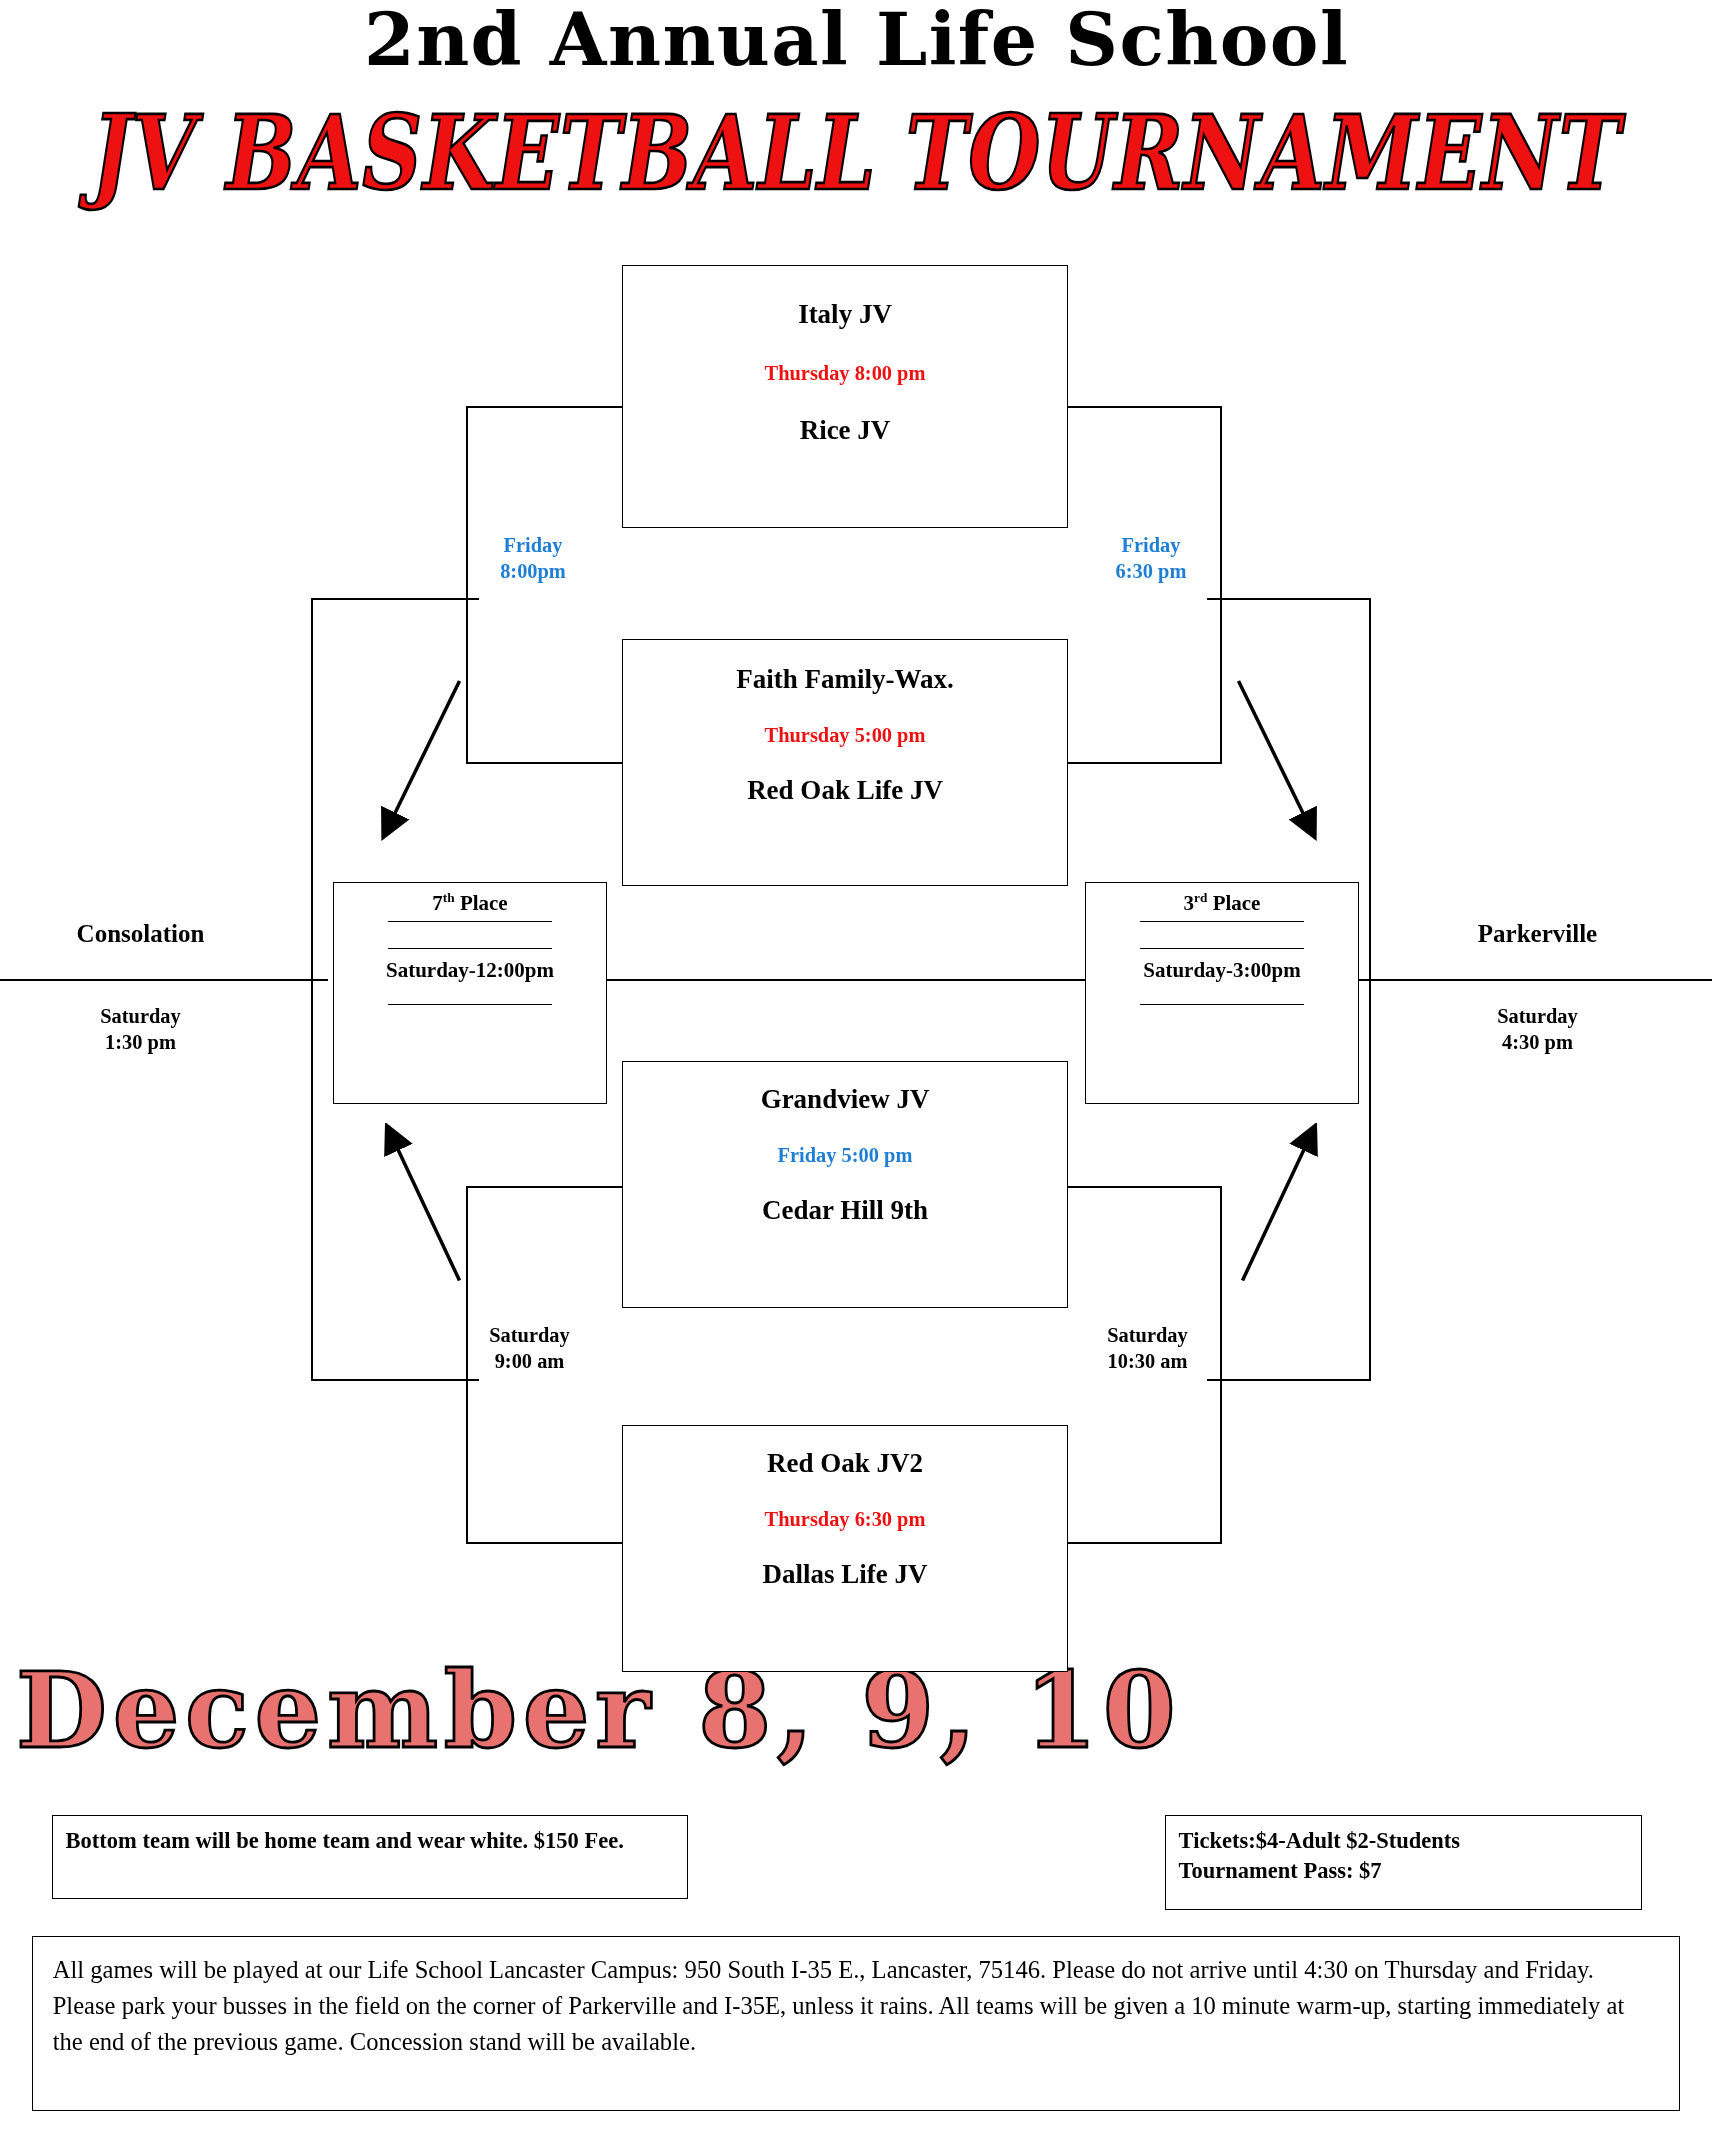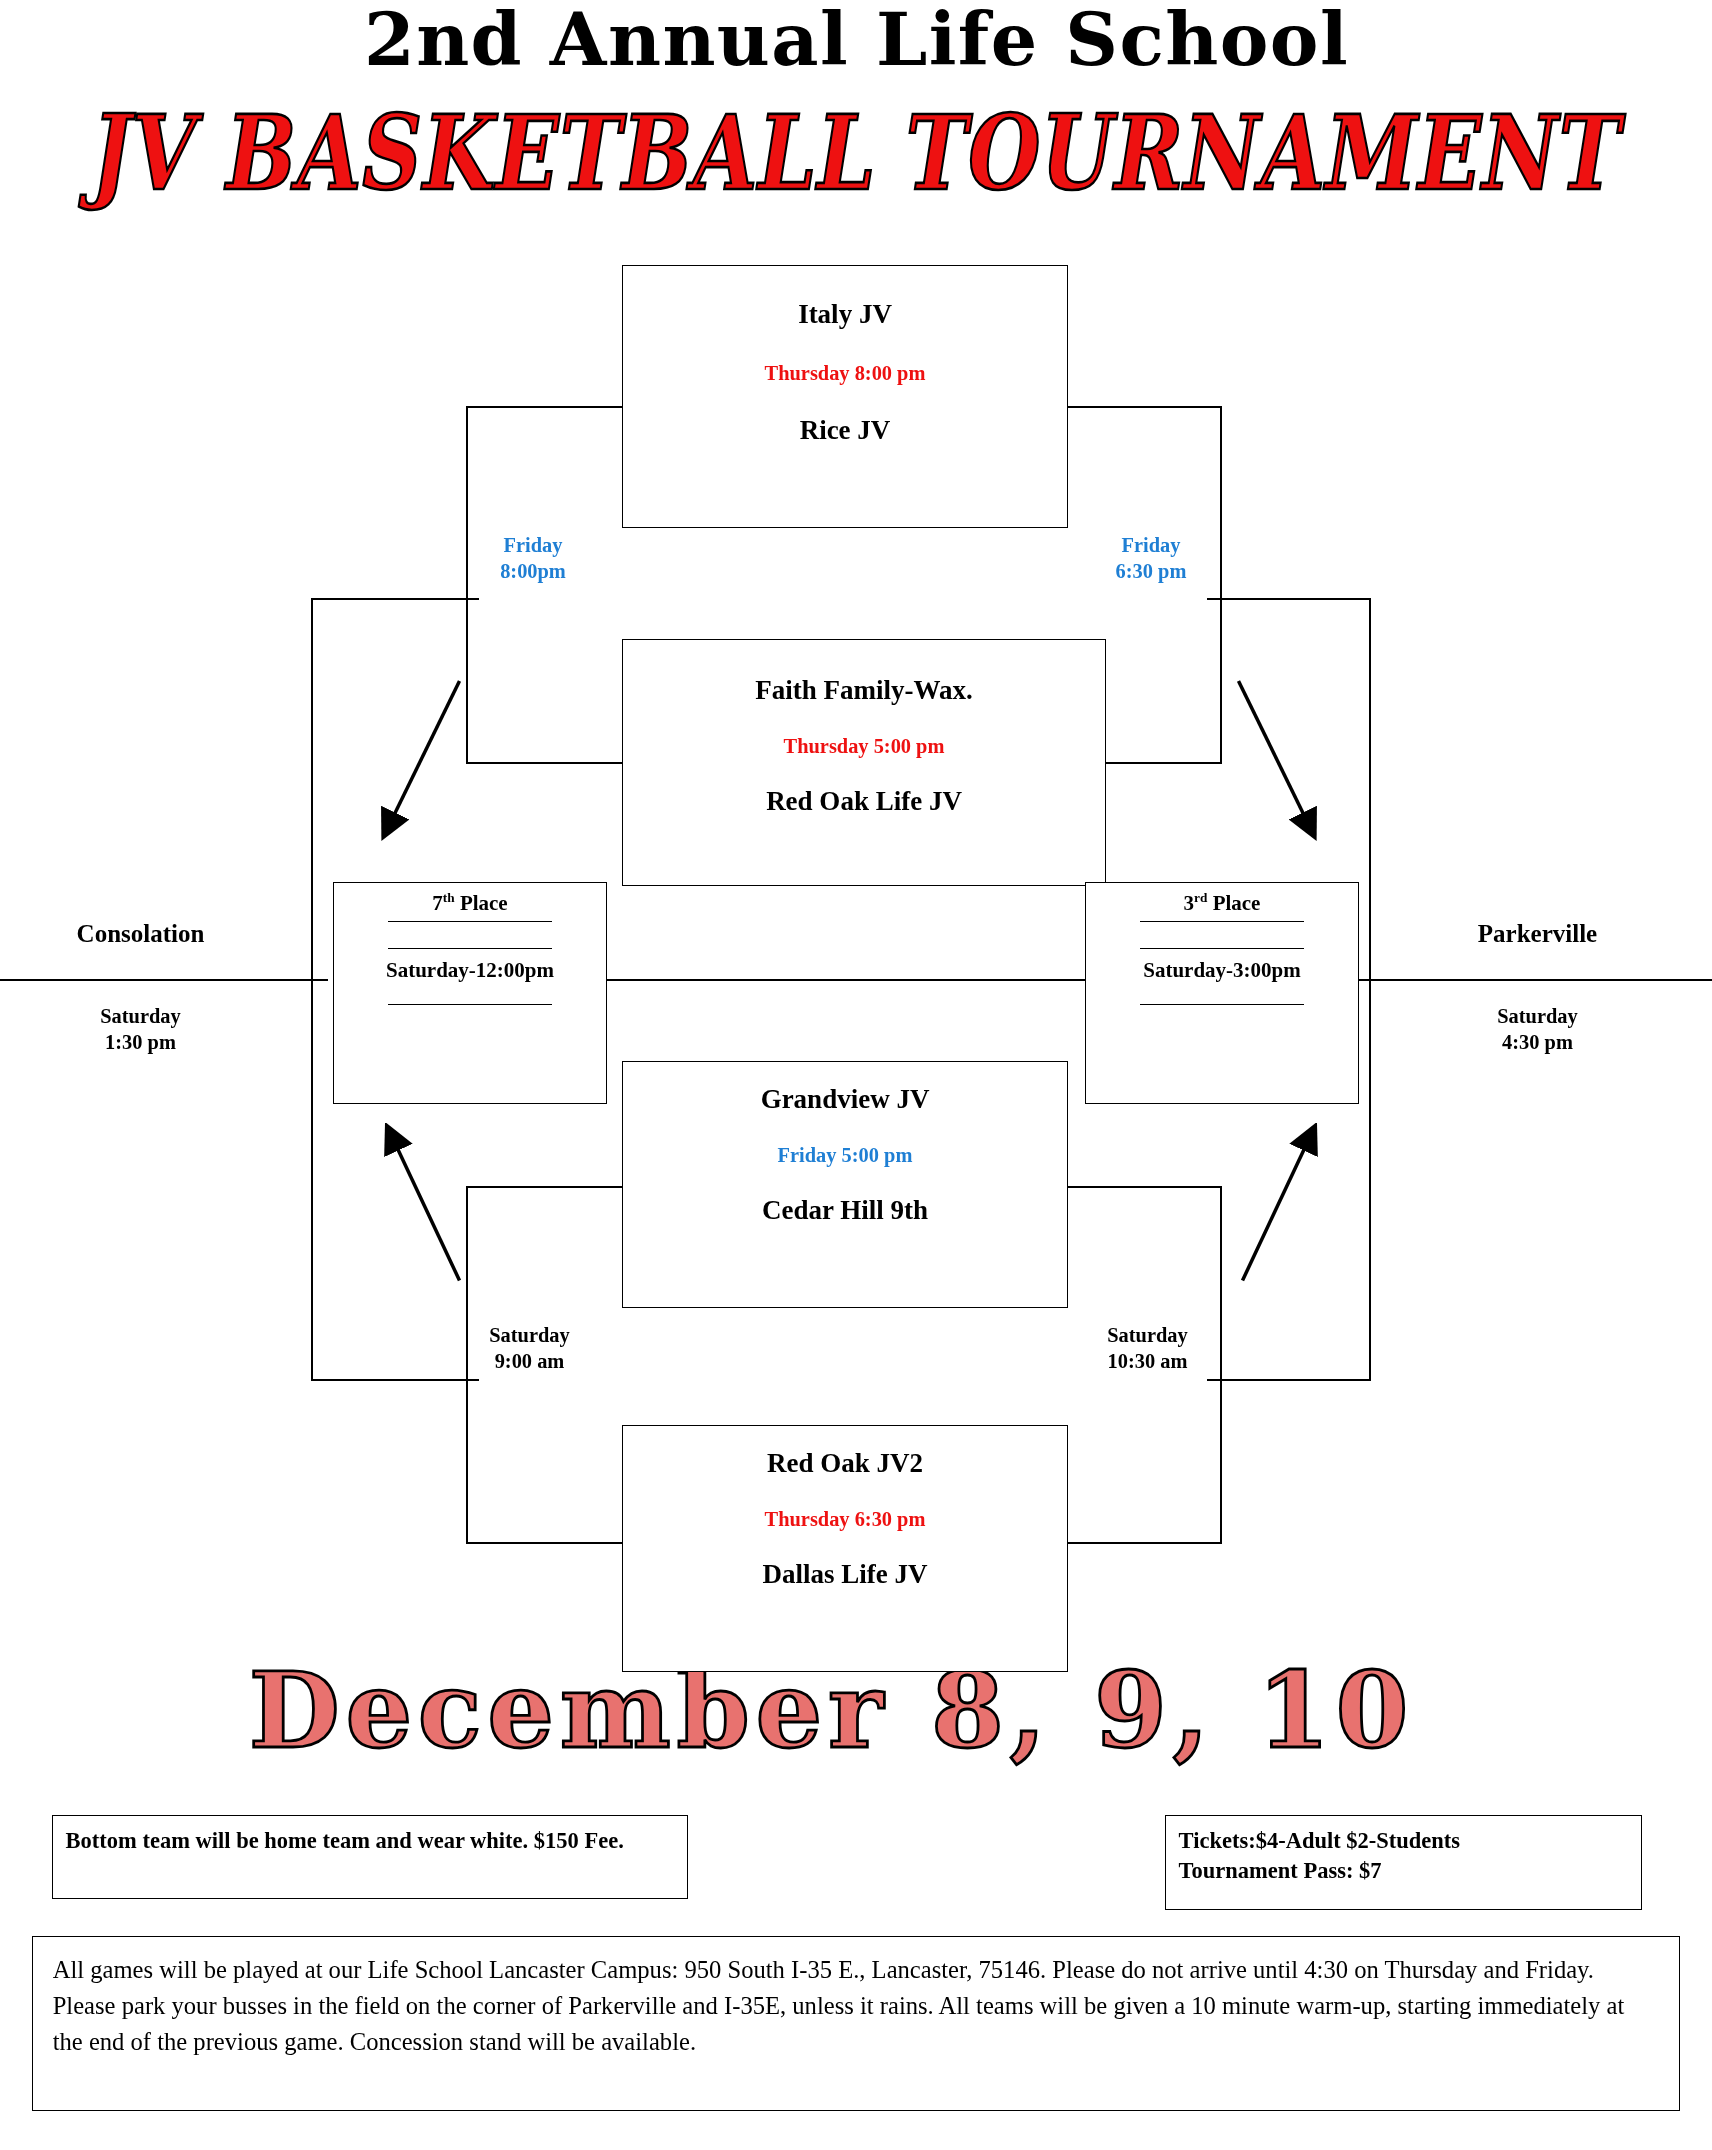--- a/index.html
+++ b/index.html
@@ -137,23 +137,22 @@
   }
   .round-label.blue { color: #1f7fd4; }
 
   
   .arrow { position: absolute; z-index: 8; }
 
   
   .december {
     position: absolute;
     top: 1648px;
-    left: 8px;
+    left: 16px;
     width: 1647px;
-    text-align: center;
     font-family: "DejaVu Serif", serif;
     font-weight: bold;
     font-size: 105px;
     letter-spacing: 5.6px;
     color: #e8726f;
     -webkit-text-stroke: 2.8px #000000;
     white-space: nowrap;
   }
 
   
@@ -214,21 +213,21 @@
 <div class="side-rule" style="left:0px; top:979px; width:328px;"></div>
 <div class="side-rule" style="left:604px; top:979px; width:505px;"></div>
 <div class="side-rule" style="left:1355px; top:979px; width:358px;"></div>
 
 <div class="game-box" style="left:622px; top:265px; width:446px; height:263px; padding-top:34px;">
   <div class="team">Italy JV</div>
   <div class="when red" style="margin-top:32px;">Thursday  8:00 pm</div>
   <div class="team" style="margin-top:32px;">Rice JV</div>
 </div>
 
-<div class="game-box" style="left:622px; top:639px; width:484px; height:247px; padding-top:36px;">
+<div class="game-box" style="left:622px; top:639px; width:446px; height:247px; padding-top:25px;">
   <div class="team">Faith Family-Wax.</div>
   <div class="when red" style="margin-top:29.5px;">Thursday  5:00 pm</div>
   <div class="team" style="margin-top:29.5px;">Red Oak Life JV</div>
 </div>
 
 <div class="game-box" style="left:622px; top:1061px; width:446px; height:247px; padding-top:22.5px;">
   <div class="team">Grandview JV</div>
   <div class="when blue" style="margin-top:29.5px;">Friday  5:00 pm</div>
   <div class="team" style="margin-top:29.5px;">Cedar Hill 9th</div>
 </div>

